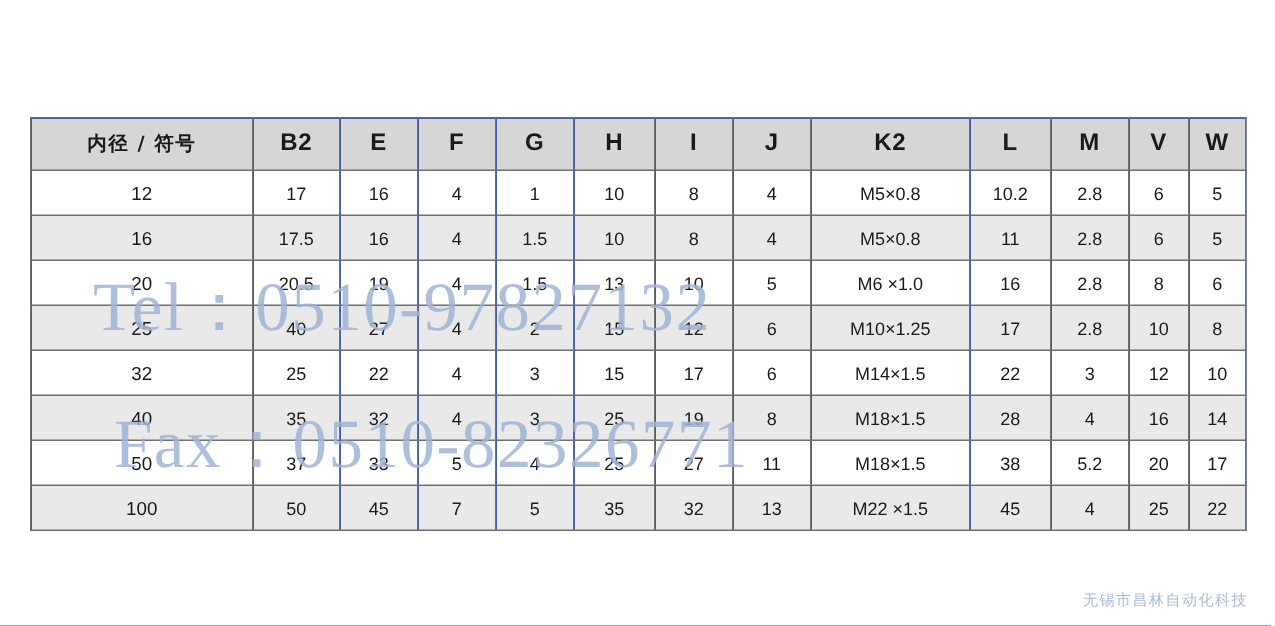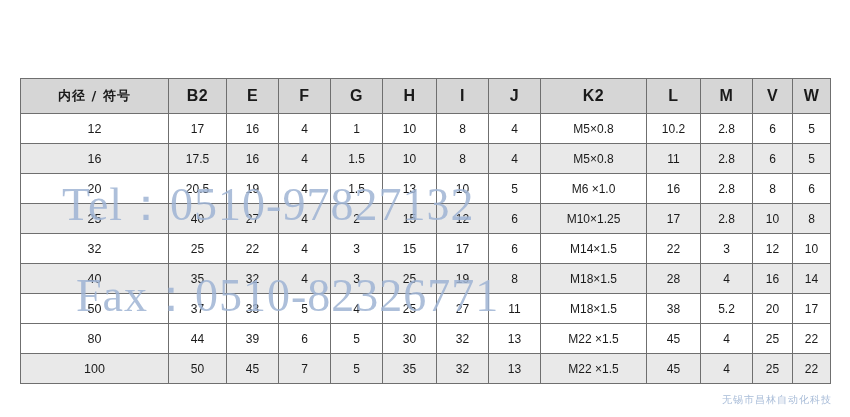--- a/index.html
+++ b/index.html
@@ -261,35 +261,20 @@
           <td>4</td>
           <td>25</td>
           <td>27</td>
           <td>11</td>
           <td>M18×1.5</td>
           <td>38</td>
           <td>5.2</td>
           <td>20</td>
           <td>17</td>
         </tr>
-        <tr class="odd">
-          <td class="first">80</td>
-          <td>44</td>
-          <td>39</td>
-          <td>6</td>
-          <td>5</td>
-          <td>30</td>
-          <td>32</td>
-          <td>13</td>
-          <td>M22 ×1.5</td>
-          <td>45</td>
-          <td>4</td>
-          <td>25</td>
-          <td>22</td>
-        </tr>
         <tr class="even">
           <td class="first">100</td>
           <td>50</td>
           <td>45</td>
           <td>7</td>
           <td>5</td>
           <td>35</td>
           <td>32</td>
           <td>13</td>
           <td>M22 ×1.5</td>

